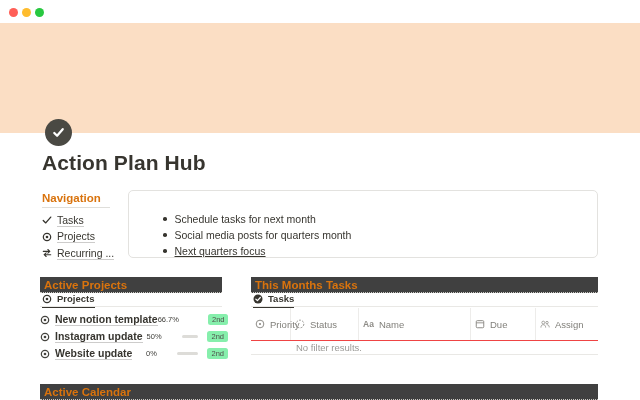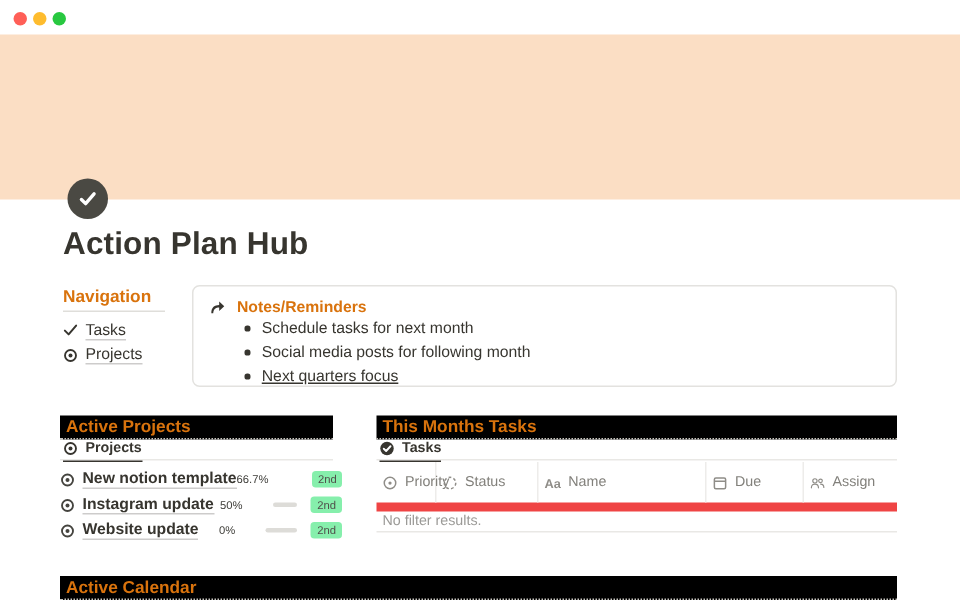--- a/index.html
+++ b/index.html
@@ -37,21 +37,21 @@
     border:1px solid #E3E2DF; border-radius:5px; background:#fff; }
   .callout-title { position:absolute; top:8px; left:10px; display:flex; align-items:center; gap:7px; }
   .callout-title svg { width:12px; height:12px; color:#37352F; }
   .callout-title .lbl { font-size:10.5px; font-weight:700; color:#D9730D; }
   .bullet { position:absolute; left:34px; display:flex; align-items:flex-start; gap:8px; }
   .bullet .dot { width:3.5px; height:3.5px; border-radius:50%; background:#37352F; margin-top:4px; flex:none; }
   .bullet .txt { font-size:10.5px; color:#37352F; }
   .b0 { top:22px; } .b1 { top:38px; } .b2 { top:54px;text-decoration:underline; }
 
   
-  .section-head { position:absolute; height:16px; background:#000000; border-bottom:1px dotted #C9C7C1;
+  .section-head { position:absolute; height:16px; background:#404040; border-bottom:1px dotted #C9C7C1;
     display:flex; align-items:center; padding:0 4px; }
   .section-head .lbl { font-size:11.5px; font-weight:700; color:#D9730D; white-space:nowrap; }
   .sh-projects { top:277px; left:40px; width:182px; }
   .sh-tasks { top:277px; left:251px; width:347px; }
   .sh-calendar { top:384px; left:40px; width:558px; }
 
   
   .tabbar { position:absolute; height:14px; border-bottom:1px solid #E9E8E5; }
   .tb-left { top:293px; left:40px; width:182px; }
   .tb-right { top:293px; left:251px; width:347px; }
@@ -67,30 +67,30 @@
   .proj-row .name { font-size:10.5px; font-weight:600; color:#37352F; border-bottom:1px solid rgba(55,53,47,.25);
     line-height:12px; white-space:nowrap; flex:1; }
   .proj-row .pct { font-size:7.5px; color:#41403C; width:26px; text-align:right; margin-right:20px; }
   .proj-row .bar { width:23px; height:2.5px; border-radius:2px; background:#DDDCD8; overflow:hidden; margin-right:9px; }
   .proj-row .bar .fill { height:100%; background:#4C4B47; border-radius:2px; }
   .proj-row .badge { font-size:7.5px; color:#504F4B; background:#86efac; border-radius:2.5px;
     padding:1.5px 4px; line-height:1; }
 
   
   .task-table { position:absolute; top:308px; left:251px; width:347px; }
-  .task-head { display:flex; height:33px; border-bottom:6px solid #ef4444; }
+  .task-head { display:flex; height:33px; border-bottom:1px solid #ef4444; }
   .th { display:flex; align-items:center; gap:5px; padding-left:4px; border-right:1px solid #EDECEA; }
   .th:last-child { border-right:none; }
   .th svg { width:10px; height:10px; color:#8F8D88; flex:none; }
   .th .aa { font-size:8.5px; color:#8F8D88; font-weight:600; }
   .th .lbl { font-size:9.5px; color:#82807B; white-space:nowrap; }
   .c0{width:40px;} .c1{width:68px;} .c2{width:112px;} .c3{width:65px;} .c4{width:62px;}
   .task-empty { height:14px; display:flex; align-items:center; padding-left:4px;
     border-bottom:1px solid #E9E8E5; }
-  .task-empty .lbl { font-size:9.5px; color:#9B9A97; }
+  .task-empty .lbl { font-size:9.5px; color:#9B9A97;margin-left:41px; }
 </style>
 </head>
 <body>
 
 <div class="window">
 
   <div class="titlebar">
     <span class="light red"></span>
     <span class="light yellow"></span>
     <span class="light green"></span>
@@ -115,36 +115,37 @@
       </svg>
       <span class="lbl">Tasks</span>
     </div>
     <div class="nav-item">
       <svg viewBox="0 0 12 12">
         <circle cx="6" cy="6" r="4.4" fill="none" stroke="currentColor" stroke-width="1.5"></circle>
         <circle cx="6" cy="6" r="1.6" fill="currentColor"></circle>
       </svg>
       <span class="lbl">Projects</span>
     </div>
+    <div class="nav-item">
+      <svg viewBox="0 0 12 12">
+        <path d="M1.5 4 H9 M7 1.8 L9.4 4 L7 6.2" fill="none" stroke="currentColor" stroke-width="1.3" stroke-linecap="round" stroke-linejoin="round"></path>
+        <path d="M10.5 8 H3 M5 5.8 L2.6 8 L5 10.2" fill="none" stroke="currentColor" stroke-width="1.3" stroke-linecap="round" stroke-linejoin="round"></path>
+      </svg>
+      <span class="lbl">Recurring ...</span>
+    </div>
   </div>
 
   <div class="callout">
-    <div class="callout-title">
-      <svg viewBox="0 0 16 16">
-        <path d="M2.5 13 C2.5 7.5 5.5 5.8 9.5 5.7 L9.5 2.6 L14 6.8 L9.5 11 L9.5 7.9 C6.5 8 4.5 9 4.2 13 Z" fill="currentColor"></path>
-      </svg>
-      <span class="lbl">Notes/Reminders</span>
-    </div>
     <div class="bullet b0">
       <span class="dot"></span>
       <span class="txt">Schedule tasks for next month</span>
     </div>
     <div class="bullet b1">
       <span class="dot"></span>
-      <span class="txt">Social media posts for following month</span>
+      <span class="txt">Social media posts for quarters month</span>
     </div>
     <div class="bullet b2">
       <span class="dot"></span>
       <span class="txt">Next quarters focus</span>
     </div>
   </div>
 
   <div class="section-head sh-projects">
     <span class="lbl">Active Projects</span>
   </div>

